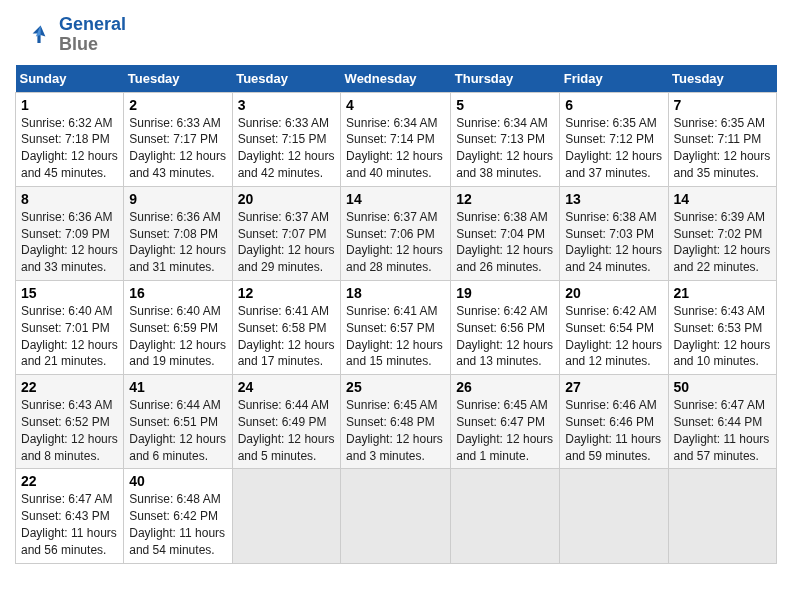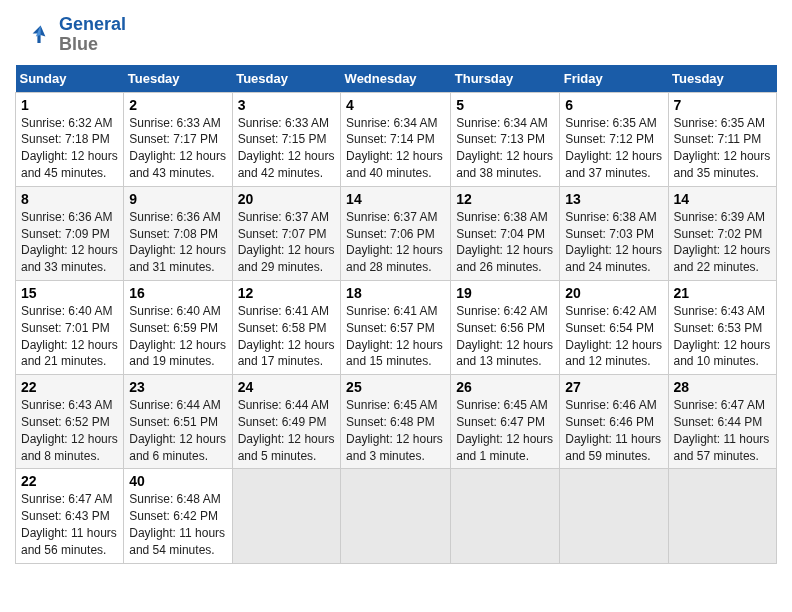--- a/index.html
+++ b/index.html
@@ -138,26 +138,26 @@
         <td><span class="day-num">15</span><span class="day-info">Sunrise: 6:40 AM<br>Sunset: 7:01 PM<br>Daylight: 12 hours<br>and 21 minutes.</span></td>
         <td><span class="day-num">16</span><span class="day-info">Sunrise: 6:40 AM<br>Sunset: 6:59 PM<br>Daylight: 12 hours<br>and 19 minutes.</span></td>
         <td><span class="day-num">12</span><span class="day-info">Sunrise: 6:41 AM<br>Sunset: 6:58 PM<br>Daylight: 12 hours<br>and 17 minutes.</span></td>
         <td><span class="day-num">18</span><span class="day-info">Sunrise: 6:41 AM<br>Sunset: 6:57 PM<br>Daylight: 12 hours<br>and 15 minutes.</span></td>
         <td><span class="day-num">19</span><span class="day-info">Sunrise: 6:42 AM<br>Sunset: 6:56 PM<br>Daylight: 12 hours<br>and 13 minutes.</span></td>
         <td><span class="day-num">20</span><span class="day-info">Sunrise: 6:42 AM<br>Sunset: 6:54 PM<br>Daylight: 12 hours<br>and 12 minutes.</span></td>
         <td><span class="day-num">21</span><span class="day-info">Sunrise: 6:43 AM<br>Sunset: 6:53 PM<br>Daylight: 12 hours<br>and 10 minutes.</span></td>
       </tr>
       <tr>
         <td><span class="day-num">22</span><span class="day-info">Sunrise: 6:43 AM<br>Sunset: 6:52 PM<br>Daylight: 12 hours<br>and 8 minutes.</span></td>
-        <td><span class="day-num">23</span><span class="day-info">Sunrise: 6:44 AM<br>Sunset: 6:51 PM<br>Daylight: 12 hours<br>and 6 minutes.</span></td>
+        <td><span class="day-num">41</span><span class="day-info">Sunrise: 6:44 AM<br>Sunset: 6:51 PM<br>Daylight: 12 hours<br>and 6 minutes.</span></td>
         <td><span class="day-num">24</span><span class="day-info">Sunrise: 6:44 AM<br>Sunset: 6:49 PM<br>Daylight: 12 hours<br>and 5 minutes.</span></td>
         <td><span class="day-num">25</span><span class="day-info">Sunrise: 6:45 AM<br>Sunset: 6:48 PM<br>Daylight: 12 hours<br>and 3 minutes.</span></td>
         <td><span class="day-num">26</span><span class="day-info">Sunrise: 6:45 AM<br>Sunset: 6:47 PM<br>Daylight: 12 hours<br>and 1 minute.</span></td>
         <td><span class="day-num">27</span><span class="day-info">Sunrise: 6:46 AM<br>Sunset: 6:46 PM<br>Daylight: 11 hours<br>and 59 minutes.</span></td>
-        <td><span class="day-num">28</span><span class="day-info">Sunrise: 6:47 AM<br>Sunset: 6:44 PM<br>Daylight: 11 hours<br>and 57 minutes.</span></td>
+        <td><span class="day-num">50</span><span class="day-info">Sunrise: 6:47 AM<br>Sunset: 6:44 PM<br>Daylight: 11 hours<br>and 57 minutes.</span></td>
       </tr>
       <tr>
         <td><span class="day-num">22</span><span class="day-info">Sunrise: 6:47 AM<br>Sunset: 6:43 PM<br>Daylight: 11 hours<br>and 56 minutes.</span></td>
         <td><span class="day-num">40</span><span class="day-info">Sunrise: 6:48 AM<br>Sunset: 6:42 PM<br>Daylight: 11 hours<br>and 54 minutes.</span></td>
         <td class="empty"></td>
         <td class="empty"></td>
         <td class="empty"></td>
         <td class="empty"></td>
         <td class="empty"></td>
       </tr>

